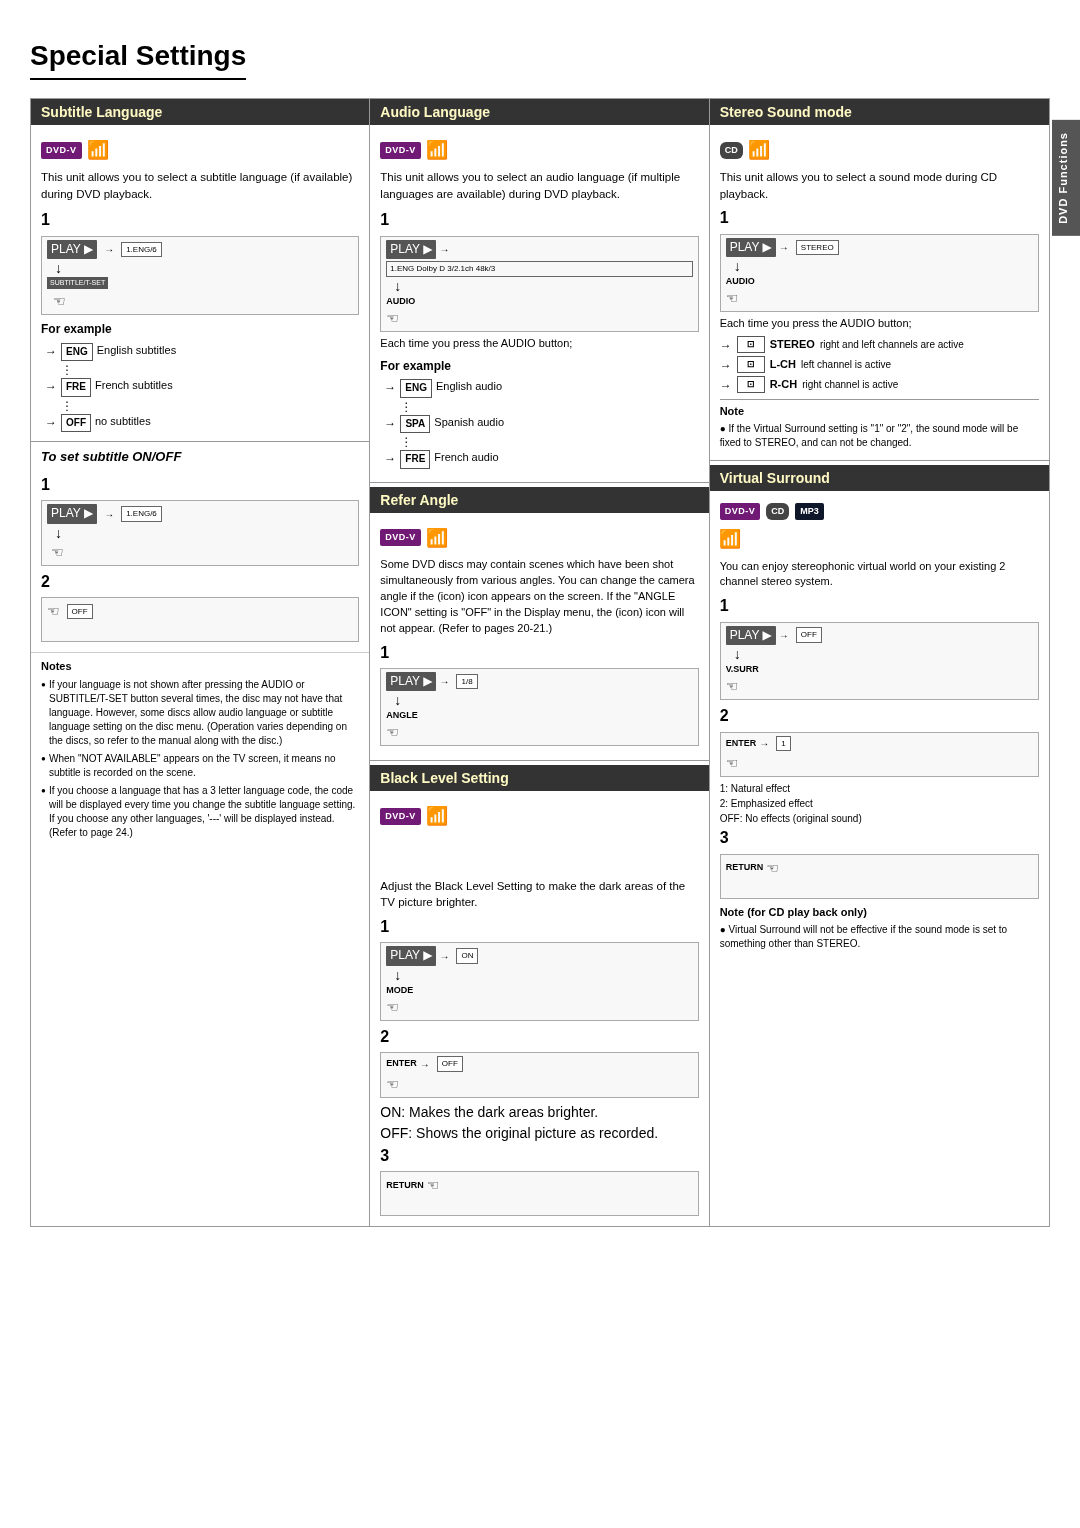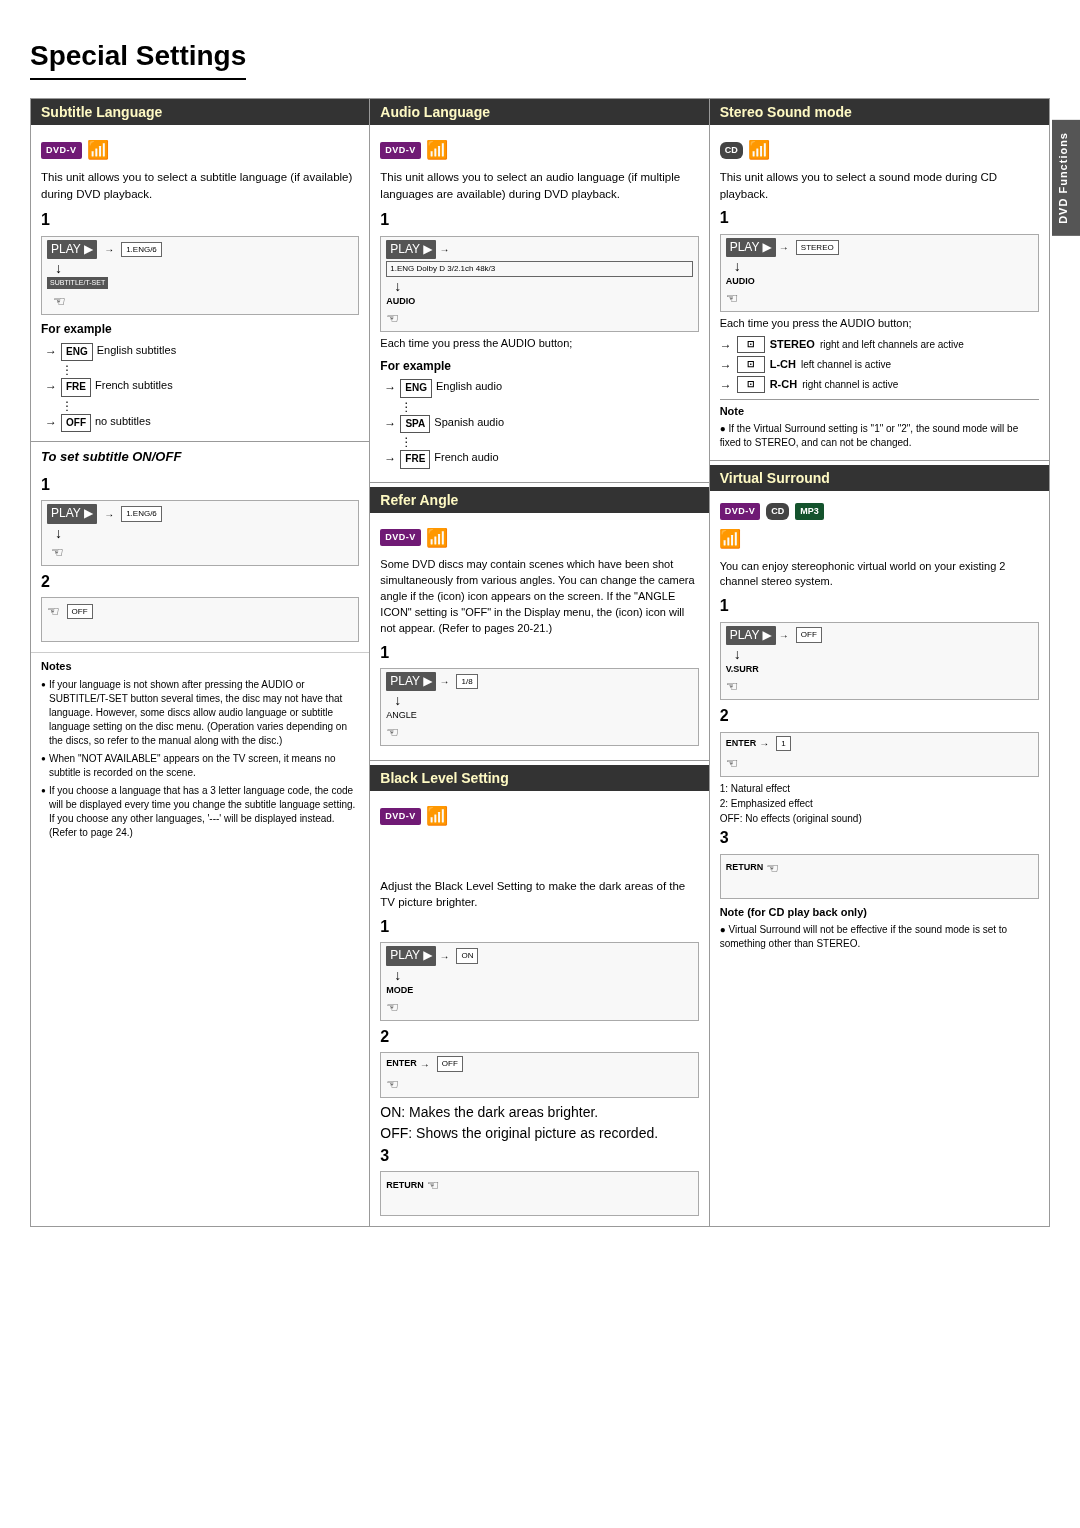--- a/index.html
+++ b/index.html
@@ -75,21 +75,21 @@
     }
     .cd-badge {
       background: #444;
       color: #fff;
       font-size: 9px;
       font-weight: bold;
       padding: 2px 5px;
       border-radius: 6px;
     }
     .mp3-badge {
-      background: #14532d;
+      background: #0f172a;
       color: #fff;
       font-size: 9px;
       font-weight: bold;
       padding: 2px 5px;
       border-radius: 2px;
     }
 
     .step-num {
       font-weight: bold;
       font-size: 16px;
@@ -414,21 +414,21 @@
         </div>
         <div class="camera-text">Some DVD discs may contain scenes which have been shot simultaneously from various angles. You can change the camera angle if the (icon) icon appears on the screen. If the "ANGLE ICON" setting is "OFF" in the Display menu, the (icon) icon will not appear. (Refer to pages 20-21.)</div>
         <span class="step-num">1</span>
         <div class="small-diagram">
           <div class="play-icon-row">
             <span class="play-btn">PLAY ▶</span>
             <span style="font-size:10px;">→</span>
             <span class="screen-display">1/8</span>
           </div>
           <div class="arrow-down">↓</div>
-          <div style="font-size:9px;font-weight:normal;">ANGLE</div>
+          <div style="font-size:9px;font-weight:bold;">ANGLE</div>
           <div style="font-size:14px;">☜</div>
         </div>
       </div>
 
       <div class="divider-h"></div>
 
       <div class="section-header">Black Level Setting</div>
       <div class="section-body">
         <div class="icon-row">
           <span class="dvdv-badge">DVD-V</span>

